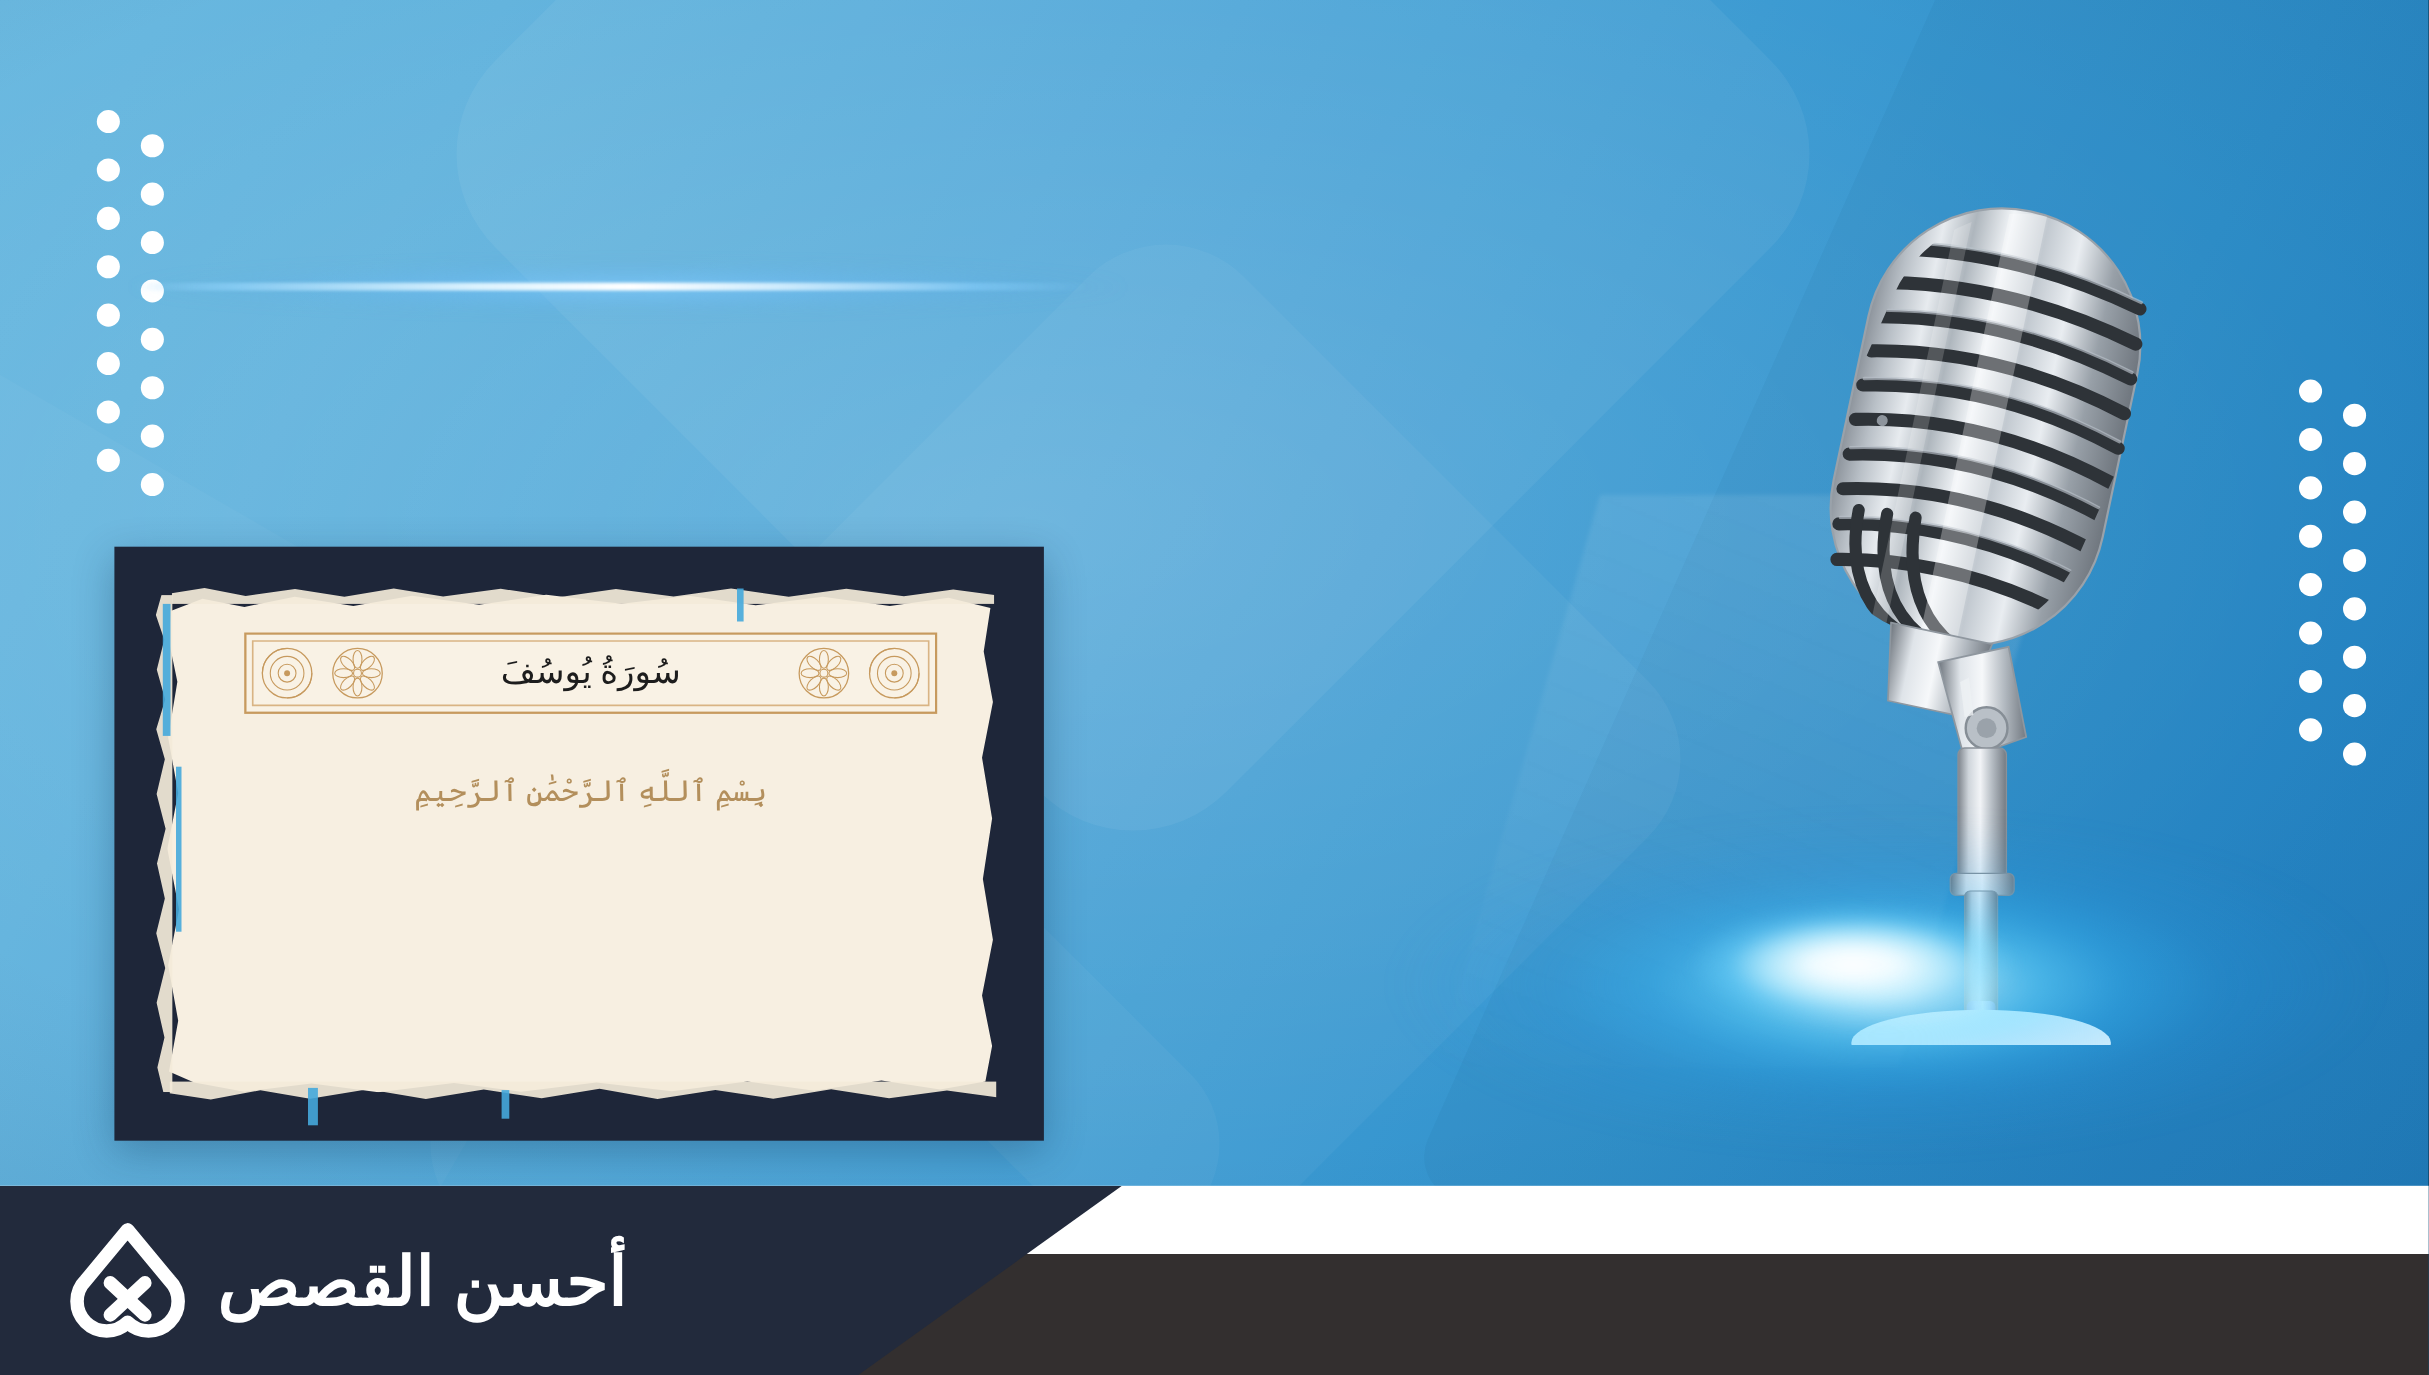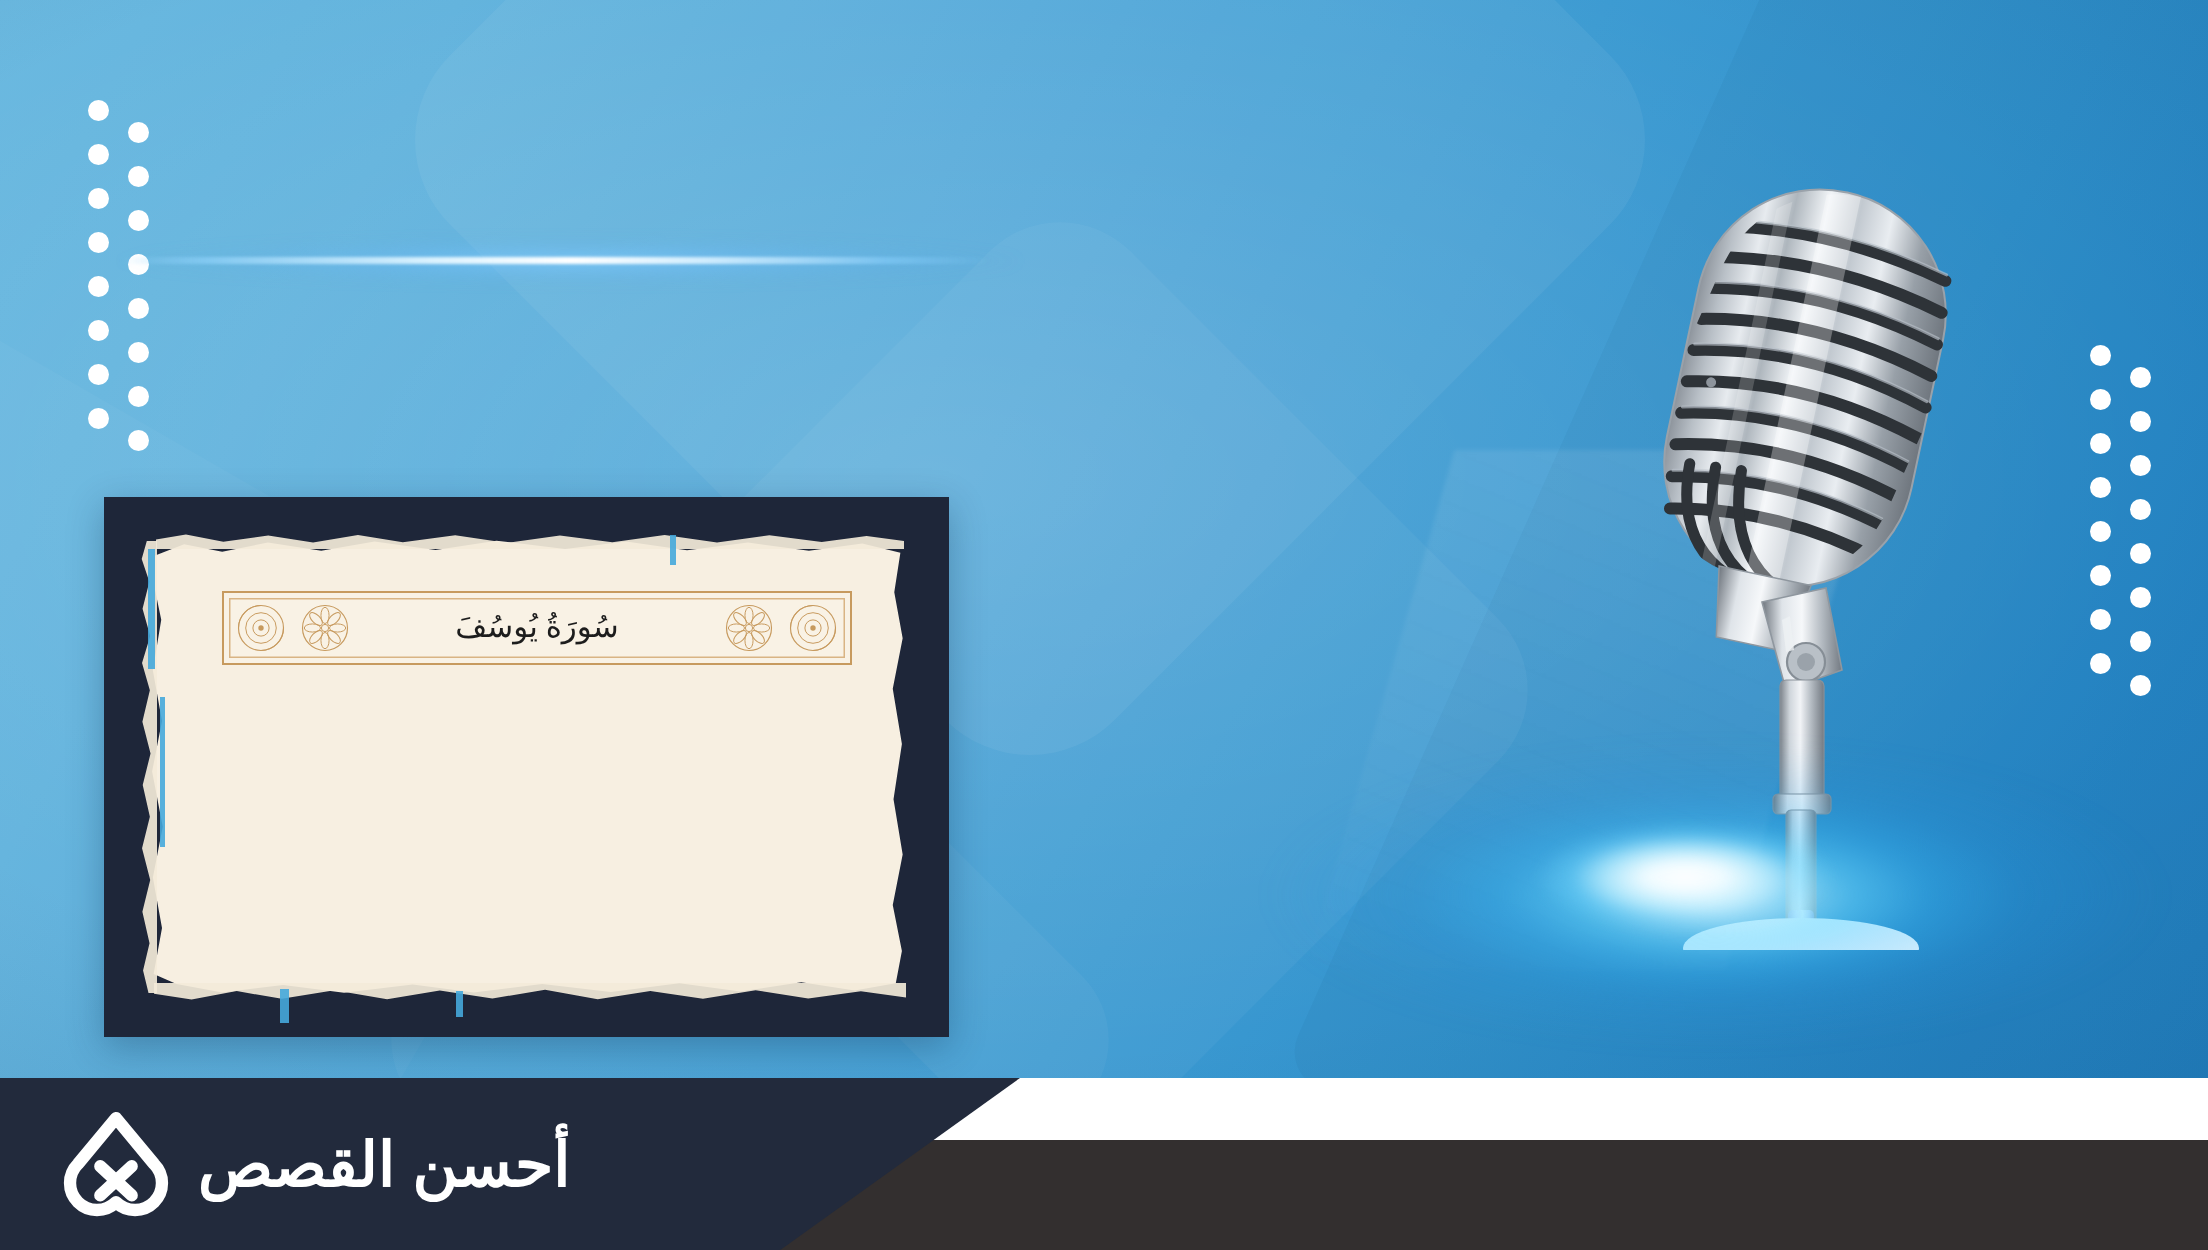--- a/index.html
+++ b/index.html
@@ -195,21 +195,20 @@
     background:#45a8dc;
     opacity:0.9;
   }
 
   .card-inner {
     position:absolute;
     left:88px; top:78px;
     width:690px; height:392px;
     direction:rtl;
     text-align:center;
-    margin-top:16px;
   }
 
   
   .surah-band {
     position:relative;
     width:630px; height:74px;
     margin:0 auto;
     border:2px solid #c79a5e;
     background:#f9f2e5;
     box-shadow:inset 0 0 0 5px #f9f2e5, inset 0 0 0 6.5px #d9b484;
@@ -458,20 +457,21 @@
             <circle cx="30" cy="30" r="9" fill="none" stroke="currentColor" stroke-width="1.1"></circle>
             <circle cx="30" cy="30" r="3" fill="currentColor"></circle>
             <path d="M5 30 A25 25 0 0 1 30 5" fill="none" stroke="currentColor" stroke-width="1.1"></path>
             <path d="M55 30 A25 25 0 0 1 30 55" fill="none" stroke="currentColor" stroke-width="1.1"></path>
           </svg>
         </div>
 
         <div class="surah-name">سُورَةُ يُوسُفَ</div>
       </div>
 
+      <div class="basmala">بِسْمِ ٱللَّهِ ٱلرَّحْمَٰنِ ٱلرَّحِيمِ</div>
 
       <div class="verse">
       </div>
 
     </div>
   </div>
 
   <div class="mic-wrap">
     <div class="mic-shadow"></div>
 

